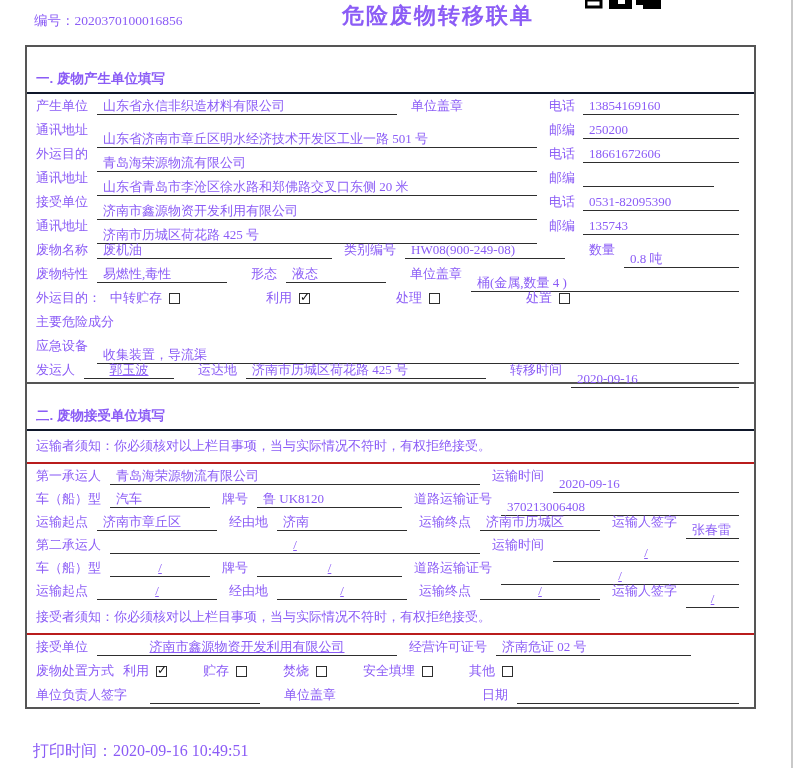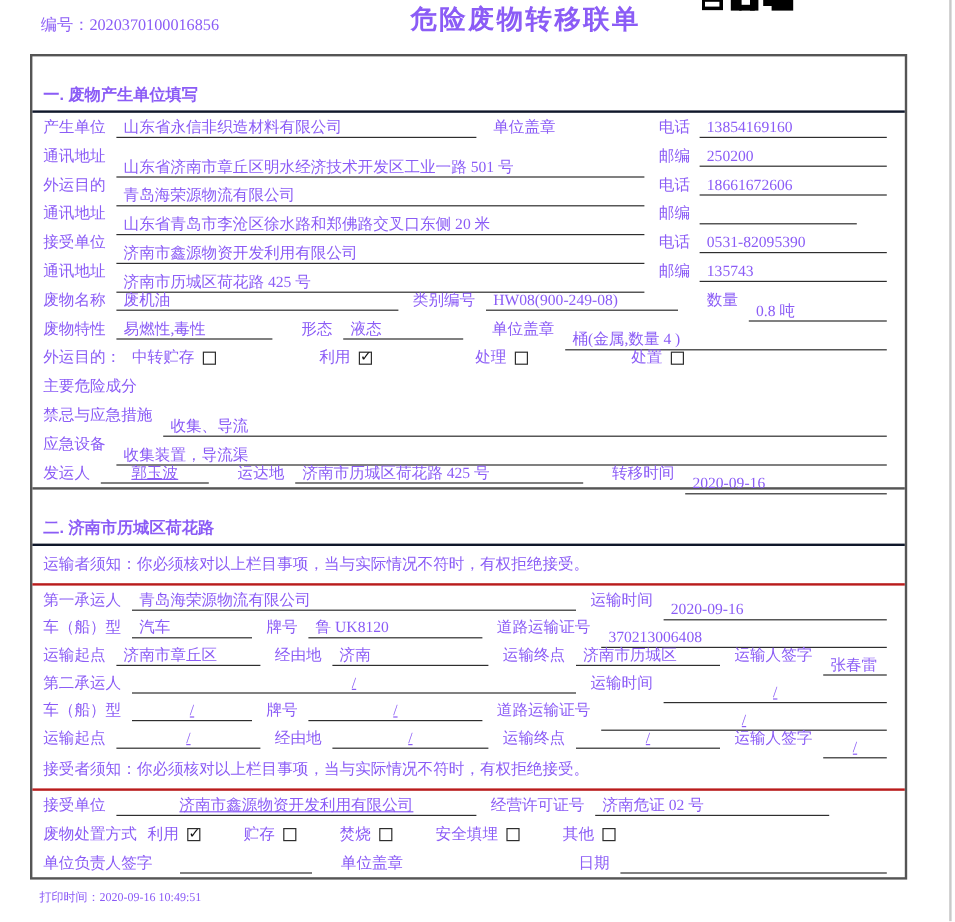--- a/index.html
+++ b/index.html
@@ -58,21 +58,21 @@
   .cbg.wide .cb-item { margin-right:86px; }
   .cbg.med  .cb-item { margin-right:36px; }
   .cb {
     width:11px; height:11px; border:1px solid #2e2e2e;
     margin-left:7px; position:relative; flex:none; background:#fff;
   }
   .cb.checked::after {
     content:"✓"; position:absolute; left:0px; top:-3px;
     font-size:12px; line-height:1; color:#111;
   }
-  .print-line { position:absolute; left:33px; top:741px; font-size:10px; white-space:nowrap;font-family:Liberation Serif, serif; }
+  .print-line { position:absolute; left:33px; top:741px; font-size:16px; white-space:nowrap;font-family:Liberation Serif, serif; }
 </style>
 </head>
 <body>
 
 <div class="page">
   <div class="page-edge"></div>
 
   <div class="top">
     <div class="serial"><span>编号：</span><span>2020370100016856</span></div>
     <div class="doc-title">危险废物转移联单</div>
@@ -182,41 +182,37 @@
             <span>处置</span>
             <span class="cb"></span>
           </span>
         </span>
     </div>
 
     <div class="r">
       <span class="lbl">主要危险成分</span>
     </div>
 
-    <div class="r">
-      <span class="lbl">禁忌与应急措施</span>
-      <span class="val grow">收集、导流</span>
-    </div>
 
     <div class="r">
       <span class="lbl">应急设备</span>
       <span class="val grow">收集装置，导流渠</span>
     </div>
 
     <div class="r">
       <span class="lbl">发运人</span>
       <span class="val w90 c mr24">郭玉波</span>
       <span class="lbl">运达地</span>
       <span class="val w240 mr24">济南市历城区荷花路 425 号</span>
       <span class="lbl">转移时间</span>
       <span class="val grow">2020-09-16</span>
     </div>
 
     <div class="s2">
-      <div class="sec-h mid">二. 济南市历城区荷花路</div>
+      <div class="sec-h mid">二. 废物接受单位填写</div>
       <div class="note">运输者须知：你必须核对以上栏目事项，当与实际情况不符时，有权拒绝接受。</div>
 
       <div class="r">
         <span class="lbl">第一承运人</span>
         <span class="val w370 mr12">青岛海荣源物流有限公司</span>
         <span class="lbl">运输时间</span>
         <span class="val grow">2020-09-16</span>
       </div>
 
       <div class="r">

